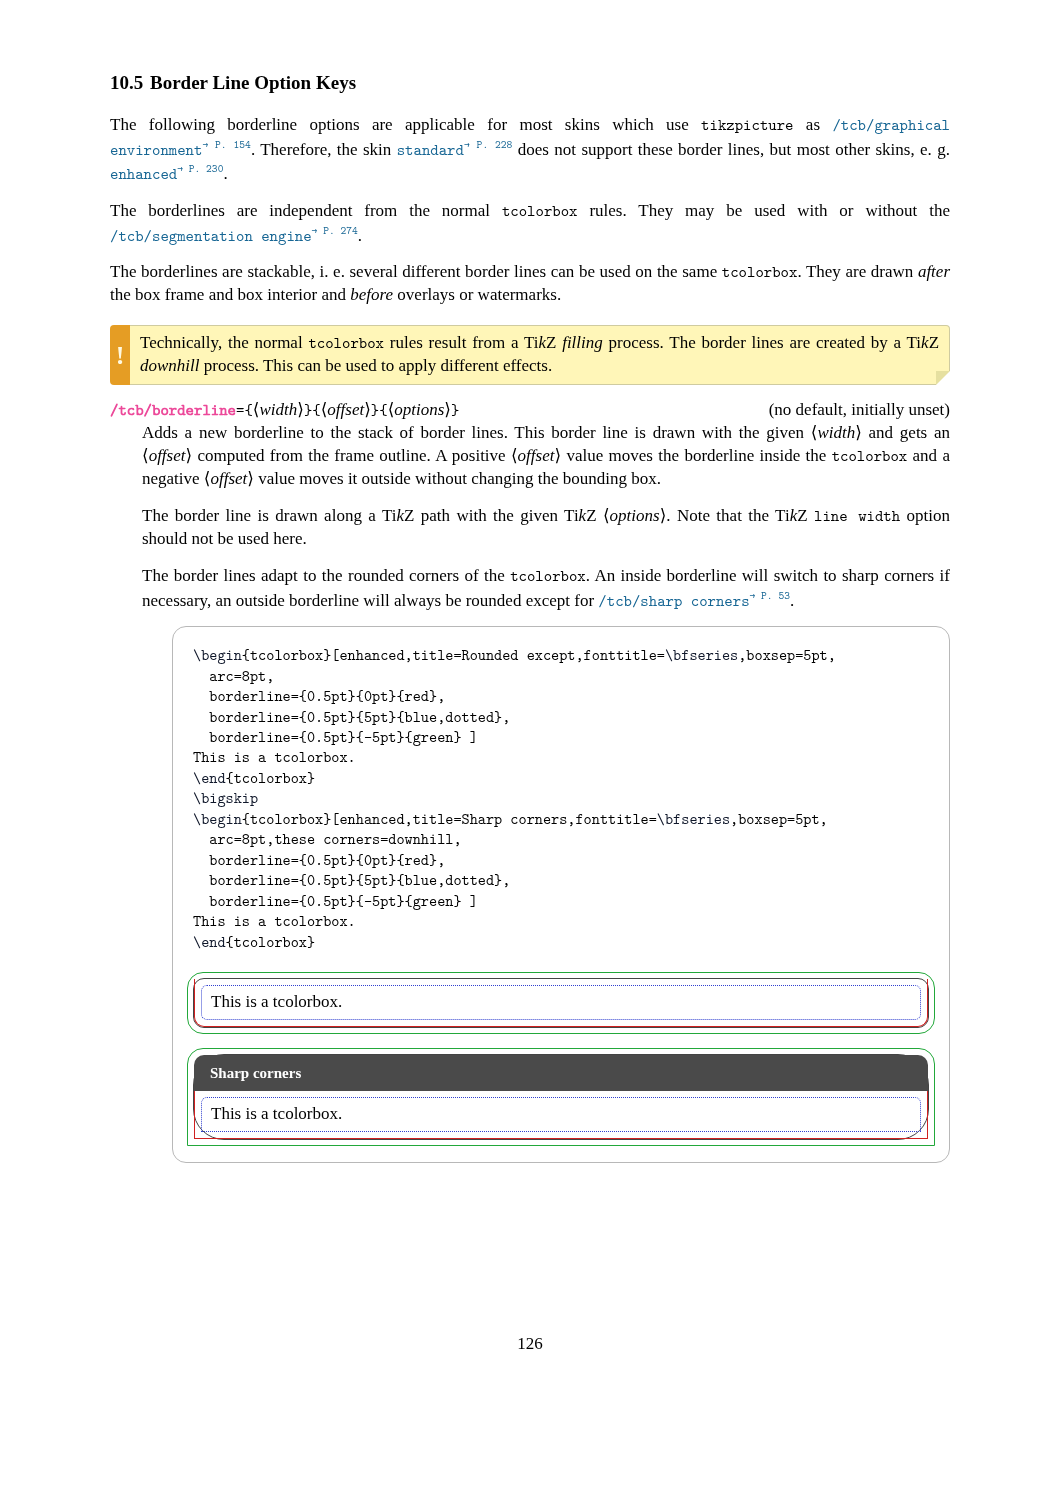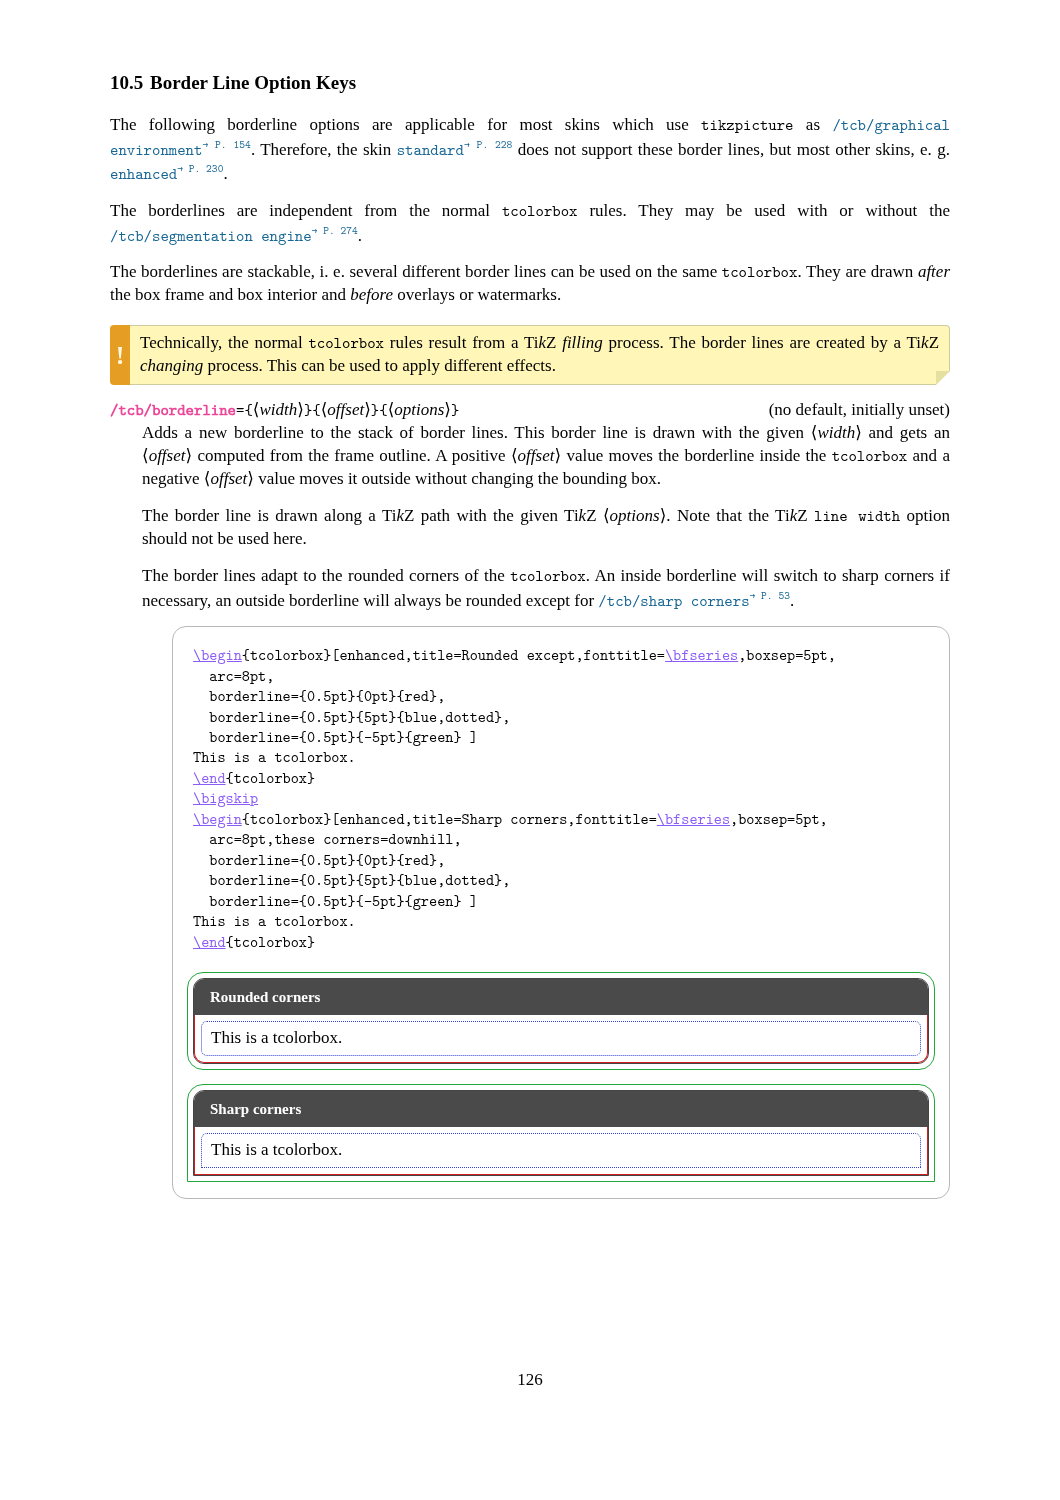--- a/index.html
+++ b/index.html
@@ -43,32 +43,32 @@
 
   
   .demo-outer {
     margin: 14px 0 0 30px;
     border: 1px solid #b8b8b8;
     border-radius: 14px;
     background: #fff;
     padding: 18px 20px 22px 20px;
   }
   .codeblk { white-space: pre; font-family:"Latin Modern Mono","Courier New",monospace; font-size:15.5px; line-height:1.32; }
-  .cb-kw { color:#8b5cf6;text-decoration:underline; }
+  .cb-kw { color:#0f172a; }
 
   
   .tcb-wrap { position:relative; margin-top: 26px; }
   .tcb-green {
     position:absolute; inset:-6px; border:1px solid #22a83a; border-radius:16px; pointer-events:none;
   }
   .tcb-green.sharp { border-bottom-left-radius:0; border-bottom-right-radius:0; }
   .tcb {
     border:1px solid #444; border-radius:11px; overflow:visible; position:relative; background:#fff;
   }
-  .tcb.sharp { border-bottom-left-radius:0; border-bottom-right-radius:0; }
+  .tcb.sharp { border-bottom-left-radius:0; border-bottom-right-radius:0;border-radius:31px; }
   .tcb-title {
     background:#4a4a4a; color:#fff; font-weight:bold; font-size:15px;
     padding:8px 16px; border-top-left-radius:10px; border-top-right-radius:10px;
     font-family:"Times New Roman",serif;
   }
   .tcb-body {
     padding:12px 16px; position:relative; border:0.5px solid #d02020; border-top:none;
     border-bottom-left-radius:10px; border-bottom-right-radius:10px;
   }
   .tcb.sharp .tcb-body { border-bottom-left-radius:0; border-bottom-right-radius:0; }
@@ -97,21 +97,21 @@
 
 <p>
   <span>The borderlines are stackable, i. e. several different border lines can be used on the same </span><span class="mono">tcolorbox</span><span>. They are drawn </span><span class="i">after</span><span> the box frame and box interior and </span><span class="i">before</span><span> overlays or watermarks.</span>
 </p>
 
 <div class="warnrow">
   <div class="warnbar">
       <span>!</span>
     </div>
   <div class="warnbox">
-    <span>Technically, the normal </span><span class="mono">tcolorbox</span><span> rules result from a Ti</span><span class="i">k</span><span>Z </span><span class="i">filling</span><span> process. The border lines are created by a Ti</span><span class="i">k</span><span>Z </span><span class="i">changing</span><span> process. This can be used to apply different effects.</span>
+    <span>Technically, the normal </span><span class="mono">tcolorbox</span><span> rules result from a Ti</span><span class="i">k</span><span>Z </span><span class="i">filling</span><span> process. The border lines are created by a Ti</span><span class="i">k</span><span>Z </span><span class="i">downhill</span><span> process. This can be used to apply different effects.</span>
     <div class="fold"></div>
   </div>
 </div>
 
 <div class="keyline">
   <div>
     <span class="keyname">/tcb/borderline</span><span class="mono">=</span><span class="mono">{</span><span class="ang">⟨</span><span class="argi">width</span><span class="ang">⟩</span><span class="mono">}</span><span class="mono">{</span><span class="ang">⟨</span><span class="argi">offset</span><span class="ang">⟩</span><span class="mono">}</span><span class="mono">{</span><span class="ang">⟨</span><span class="argi">options</span><span class="ang">⟩</span><span class="mono">}</span>
   </div>
   <div>(no default, initially unset)</div>
 </div>
@@ -140,21 +140,20 @@
 <span>  arc=8pt,these corners=downhill,</span>
 <span>  borderline={0.5pt}{0pt}{red},</span>
 <span>  borderline={0.5pt}{5pt}{blue,dotted},</span>
 <span>  borderline={0.5pt}{-5pt}{green} ]</span>
 <span>This is a tcolorbox.</span>
 <span class="cb-kw">\end</span><span>{tcolorbox}</span></div>
 
     <div class="tcb-wrap">
       <div class="tcb-green"></div>
       <div class="tcb">
-        <div class="tcb-title">Rounded corners</div>
         <div class="tcb-body">
           <div class="dotted-inner"></div>
           <span>This is a tcolorbox.</span>
         </div>
       </div>
     </div>
 
     <div class="tcb-wrap">
       <div class="tcb-green sharp"></div>
       <div class="tcb sharp">

